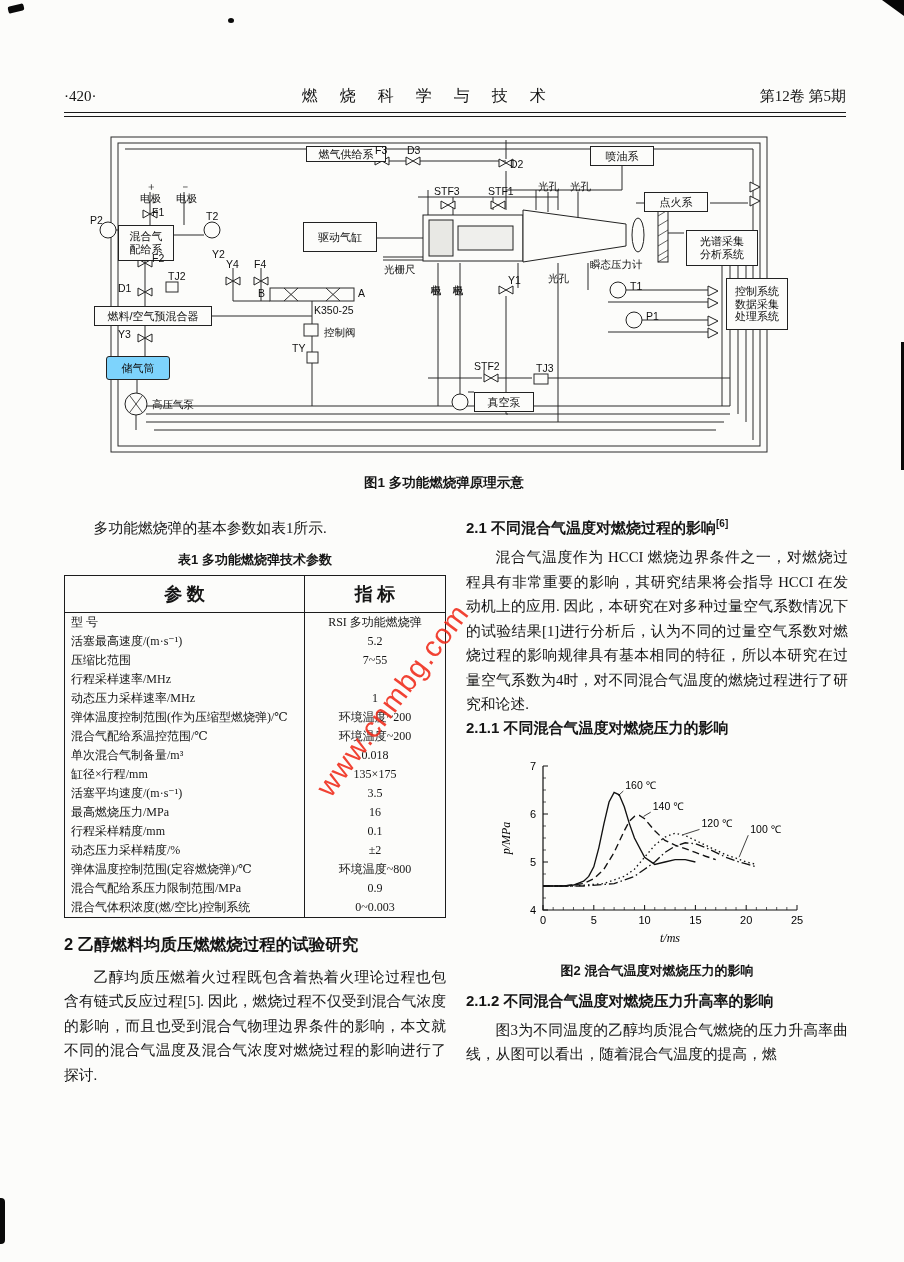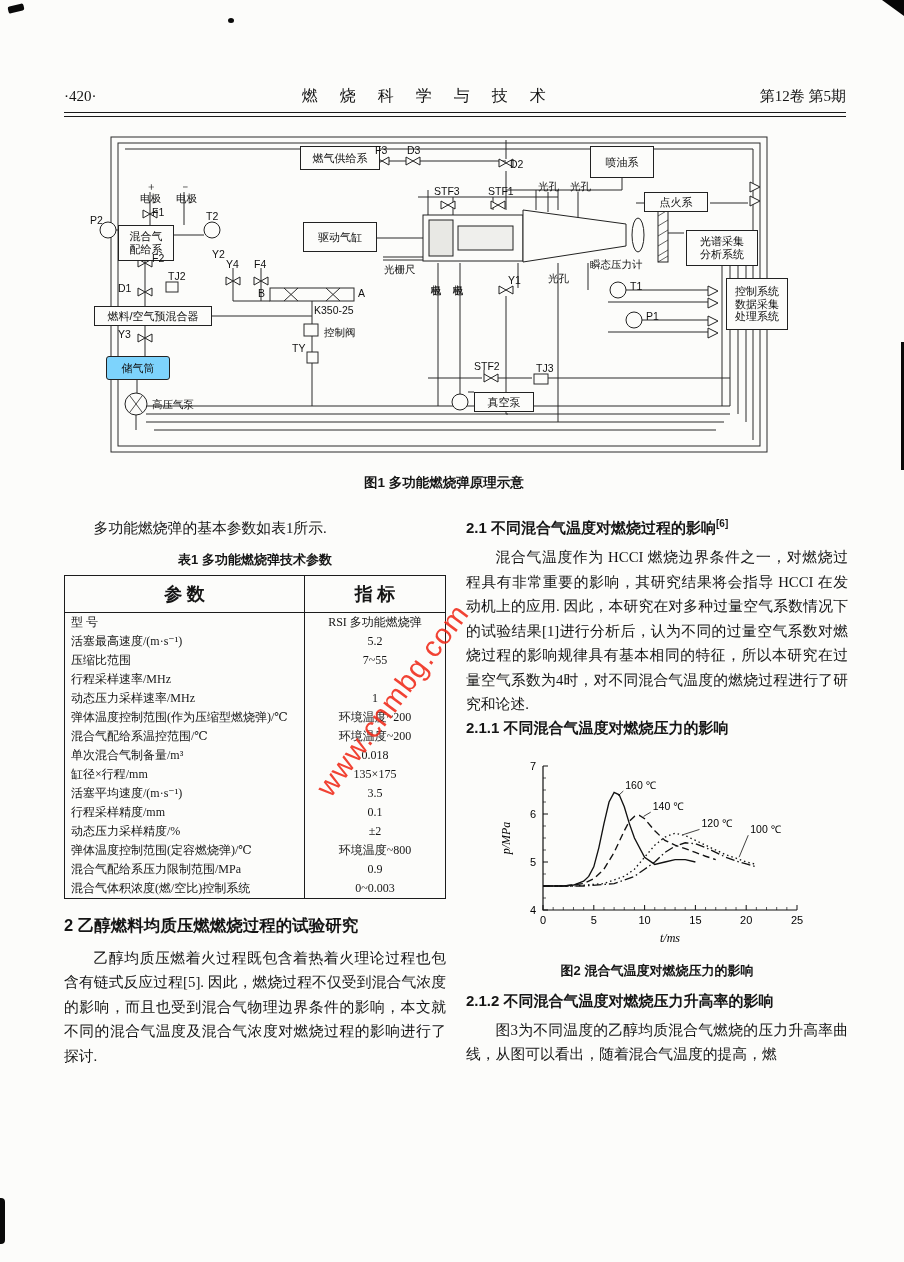--- a/index.html
+++ b/index.html
@@ -147,25 +147,25 @@
         </g>
         <g fill="#fcfcfa" stroke="#222" stroke-width="1">
           <polygon points="620,156 630,161 620,166"></polygon>
           <polygon points="620,168 630,173 620,178"></polygon>
           <polygon points="620,186 630,191 620,196"></polygon>
           <polygon points="620,198 630,203 620,208"></polygon>
           <polygon points="662,52 672,57 662,62"></polygon>
           <polygon points="662,66 672,71 662,76"></polygon>
         </g>
       </svg>
-    <div class="dlabel box" style="left: 212px; top: 16px; width: 80px; height: 24px;">燃气供给系</div>
+    <div class="dlabel box" style="left: 218px; top: 16px; width: 80px; height: 16px;">燃气供给系</div>
         <div class="dlabel text" style="left: 287px; top: 14px;">F3</div>
         <div class="dlabel text" style="left: 319px; top: 14px;">D3</div>
         <div class="dlabel text" style="left: 422px; top: 28px;">D2</div>
-        <div class="dlabel box" style="left: 502px; top: 16px; width: 64px; height: 32px;">喷油系</div>
+        <div class="dlabel box" style="left: 502px; top: 16px; width: 64px; height: 20px;">喷油系</div>
         <div class="dlabel text" style="left: 346px; top: 55px;">STF3</div>
         <div class="dlabel text" style="left: 400px; top: 55px;">STF1</div>
         <div class="dlabel box" style="left: 556px; top: 62px; width: 64px; height: 20px;">点火系</div>
         <div class="dlabel text" style="left: 58px; top: 50px;">＋</div>
         <div class="dlabel text" style="left: 92px; top: 50px;">－</div>
         <div class="dlabel text" style="left: 52px; top: 62px;">电极</div>
         <div class="dlabel text" style="left: 88px; top: 62px;">电极</div>
         <div class="dlabel text" style="left: 64px; top: 76px;">F1</div>
         <div class="dlabel text" style="left: 2px; top: 84px;">P2</div>
         <div class="dlabel box" style="left: 30px; top: 95px; width: 56px; height: 36px;">混合气
@@ -253,20 +253,24 @@
             <td class="td-param">单次混合气制备量/m³</td>
             <td class="td-value">0.018</td>
           </tr>
           <tr>
             <td class="td-param">缸径×行程/mm</td>
             <td class="td-value">135×175</td>
           </tr>
           <tr>
             <td class="td-param">活塞平均速度/(m·s⁻¹)</td>
             <td class="td-value">3.5</td>
+          </tr>
+          <tr>
+            <td class="td-param">最高燃烧压力/MPa</td>
+            <td class="td-value">16</td>
           </tr>
           <tr>
             <td class="td-param">行程采样精度/mm</td>
             <td class="td-value">0.1</td>
           </tr>
           <tr>
             <td class="td-param">动态压力采样精度/%</td>
             <td class="td-value">±2</td>
           </tr>
           <tr>

